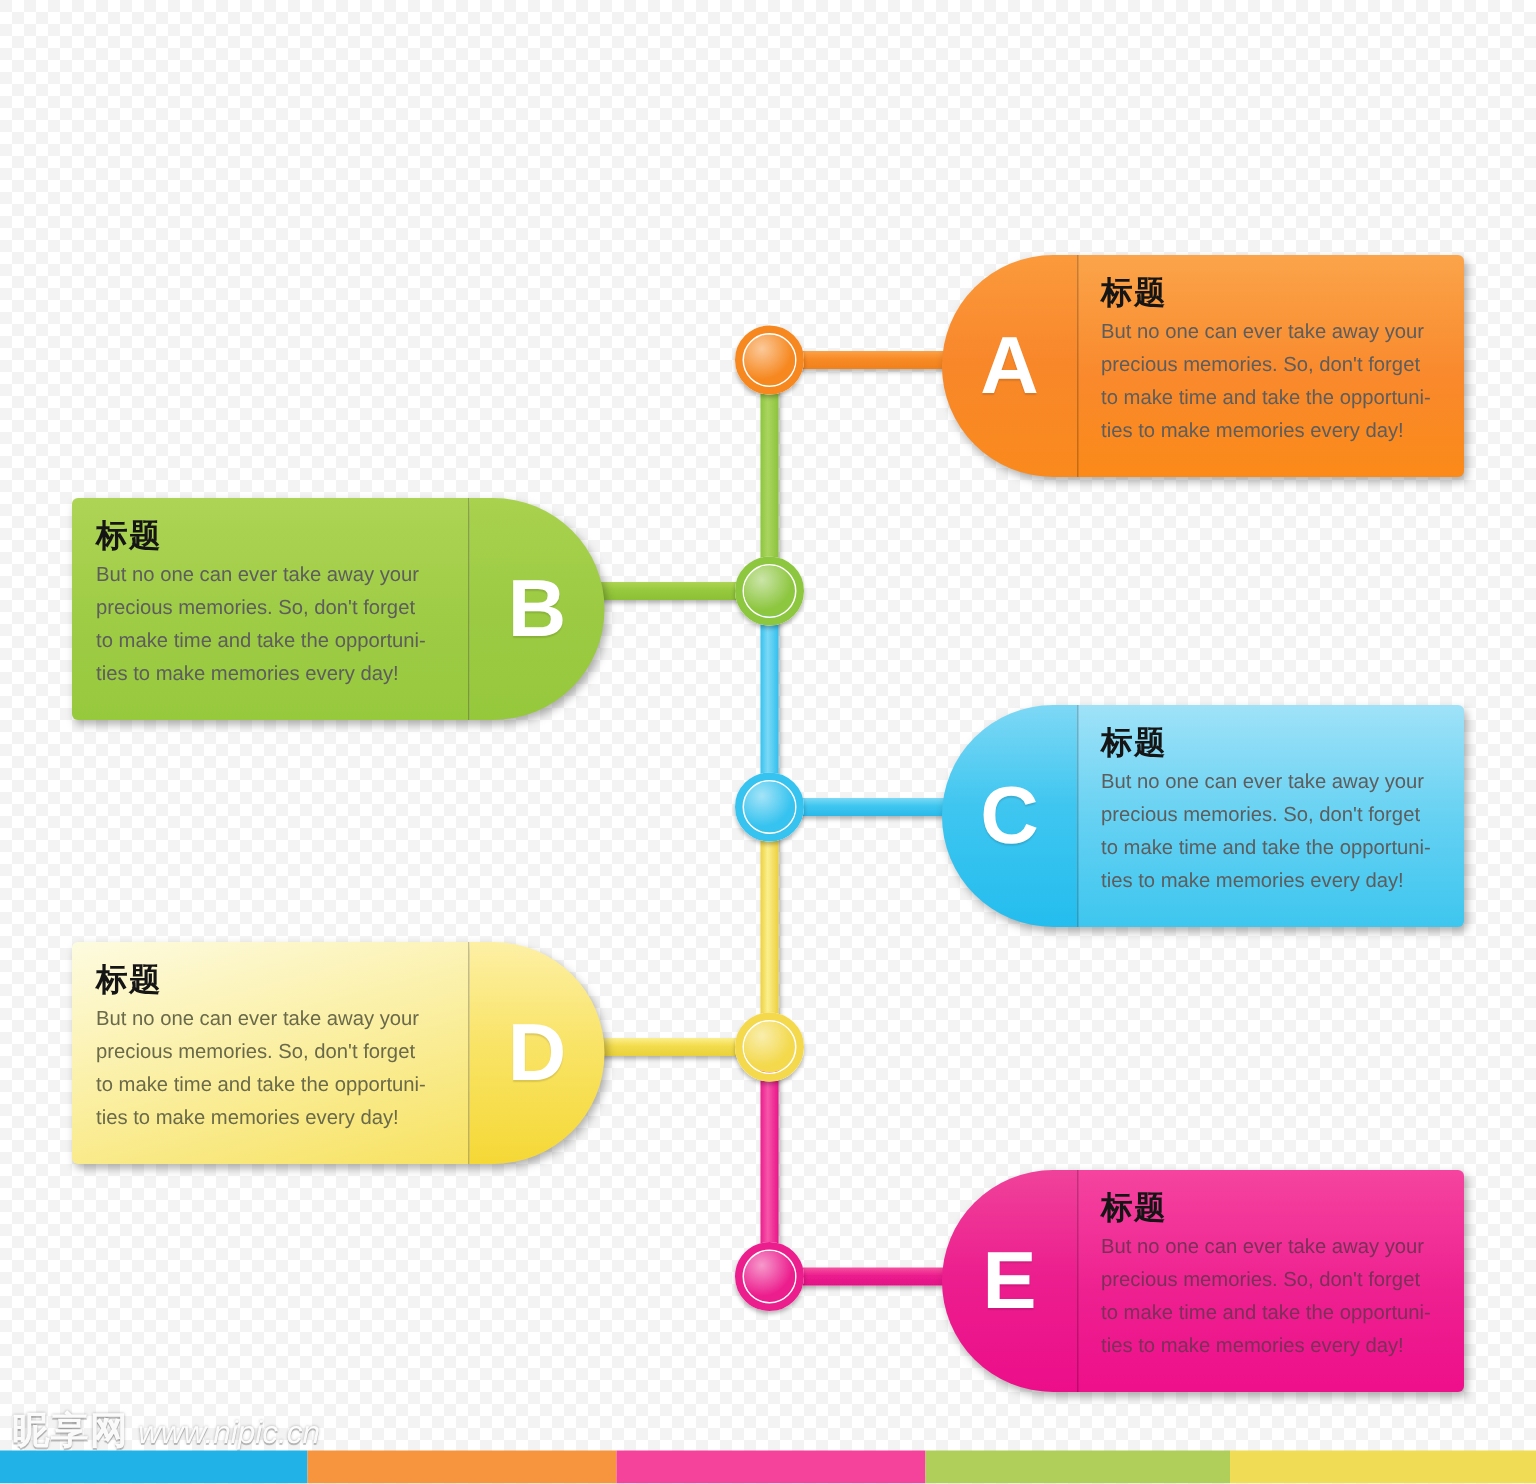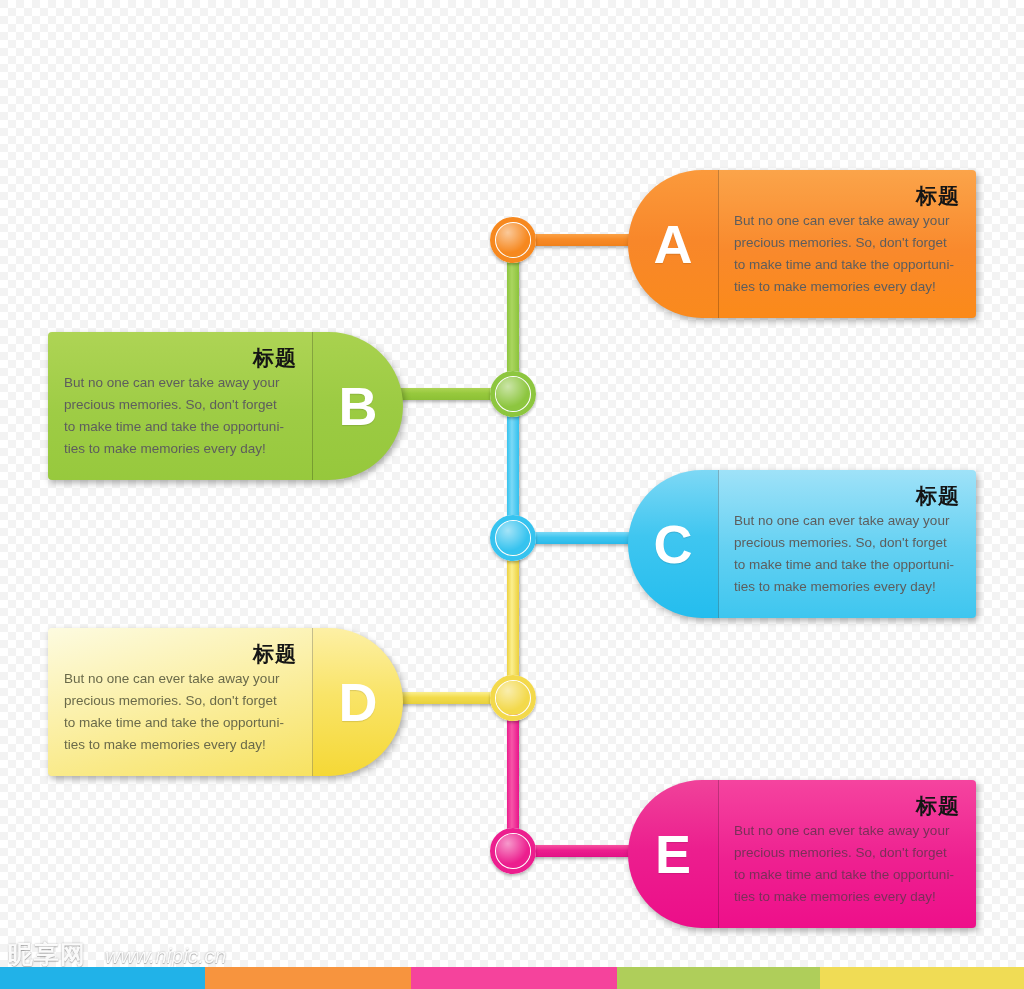--- a/index.html
+++ b/index.html
@@ -54,21 +54,21 @@
   
   .panel.left-cap .body::before,
   .panel.right-cap .body::after{
     content:"";position:absolute;top:0;bottom:0;width:1px;
     background:rgba(0,0,0,.22);
   }
   .panel.left-cap .body::before{left:0;}
   .panel.right-cap .body::after{right:0;}
 
   .ptitle{
-    font-size:21px;font-weight:bold;color:#151515;text-align:right;
+    font-size:21px;font-weight:bold;color:#151515;text-align:left;
     line-height:1.1;margin:2px 0 3px 0;letter-spacing:1px;
   }
   .pbody{
     font-size:13.5px;line-height:1.62;color:#5d5d5d;
   }
   .panel.right-cap .pbody{text-align:left;}
   .panel.left-cap  .pbody{text-align:left;}
 
   
   .c-orange .cap{background:linear-gradient(180deg,#fb9a3c 0%,#f8872a 48%,#fa8a1d 100%);}
@@ -91,21 +91,21 @@
 
   .c-pink .cap{background:linear-gradient(180deg,#f0429a 0%,#ec1e8e 48%,#ec0e89 100%);}
   .c-pink .body{background:linear-gradient(180deg,#f5449f 0%,#ee2090 55%,#ee0f8a 100%);}
   .c-pink{color:#ec1e8e;}
   .c-pink .pbody{color:#7a3059;}
 
   
   .footer-bar{position:absolute;left:0;bottom:0;width:1024px;height:22px;display:flex;z-index:9;}
   .footer-bar span{display:block;height:100%;}
   .watermark{
-    position:absolute;left:8px;bottom:22px;height:34px;display:flex;align-items:flex-end;gap:19px;z-index:9;
+    position:absolute;left:8px;bottom:22px;height:34px;display:flex;align-items:flex-end;gap:6px;z-index:9;
     pointer-events:none;
   }
   .wm-cn{
     font-size:25px;font-weight:bold;color:rgba(255,255,255,.95);
     text-shadow:0 0 2px rgba(0,0,0,.30),0 1px 0 rgba(0,0,0,.20);
     letter-spacing:1px;line-height:1;
   }
   .wm-url{
     font-size:21px;font-style:italic;font-weight:normal;color:rgba(255,255,255,.95);
     text-shadow:0 0 2px rgba(0,0,0,.30),0 1px 0 rgba(0,0,0,.20);

